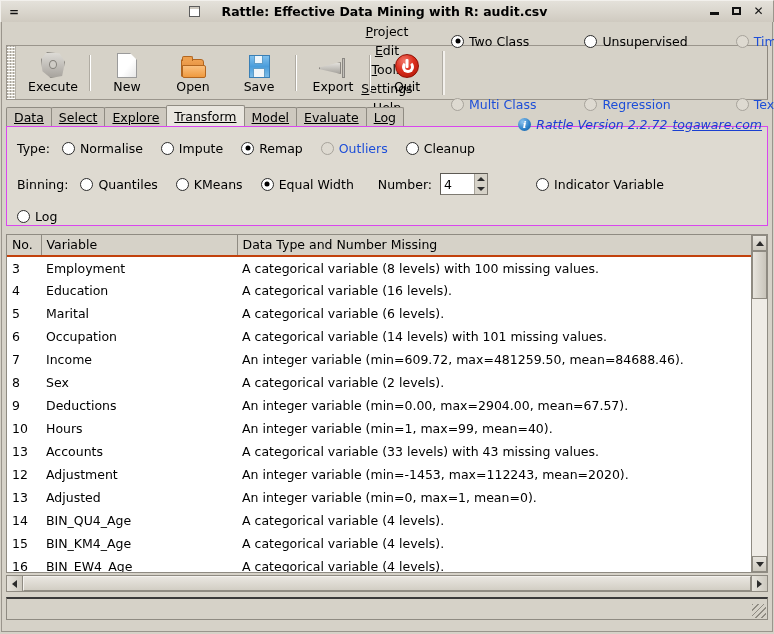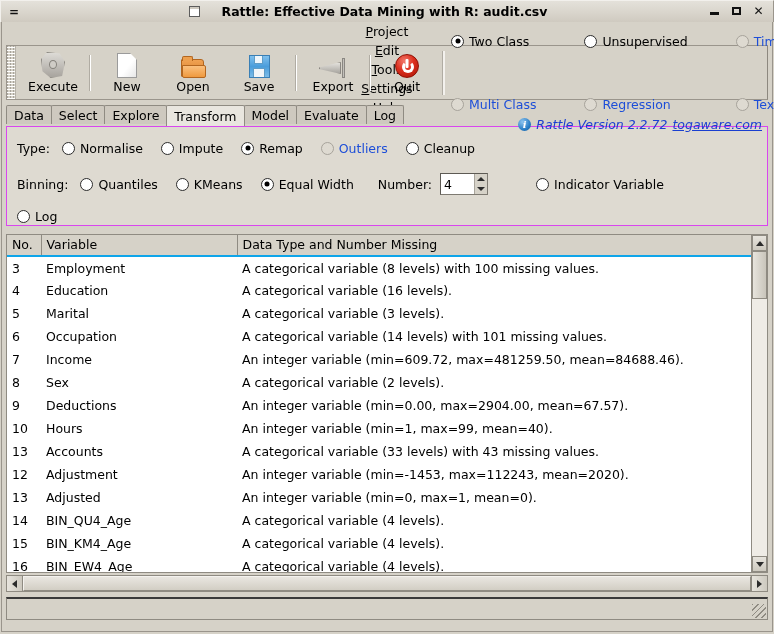--- a/index.html
+++ b/index.html
@@ -403,23 +403,24 @@
   }
   .rb .t { font-size: 12.5px; color: #000; }
   .rb.disabled .dot { border-color: #a7a39b; background: #dedad1; }
   .rb.disabled .t { color: #1d4ed8; }
 
   
   .tabbar {
     margin: 5px 4px 0 4px;
     height: 21px;
     display: flex;
-    align-items: flex-start;
+    align-items: flex-end;
     position: relative;
     z-index: 2;
+    text-decoration: underline;
   }
   .tab {
     height: 19px;
     padding: 0 7px;
     background: #cec9bf;
     border: 1px solid #8f8b82;
     border-bottom: none;
     border-radius: 2px 2px 0 0;
     font-size: 12.5px;
     line-height: 19px;
@@ -527,21 +528,21 @@
     position: relative;
   }
   table.grid {
     border-collapse: collapse;
     width: 100%;
     table-layout: fixed;
   }
   table.grid thead th {
     background: #d6d2c8;
     border-right: 1px solid #8f8b82;
-    border-bottom: 2px solid #0ea5e9;
+    border-bottom: 2px solid #c2410c;
     font-weight: normal;
     font-size: 12.5px;
     text-align: left;
     padding: 2px 5px 3px 5px;
     height: 19px;
     box-sizing: border-box;
     color: #000;
     cursor: default;
   }
   table.grid thead th:last-child { border-right: none; }
@@ -883,21 +884,21 @@
               <td>A categorical variable (8 levels) with 100 missing values.</td>
             </tr>
             <tr>
               <td class="c-no">4</td>
               <td class="c-var">Education</td>
               <td>A categorical variable (16 levels).</td>
             </tr>
             <tr>
               <td class="c-no">5</td>
               <td class="c-var">Marital</td>
-              <td>A categorical variable (3 levels).</td>
+              <td>A categorical variable (6 levels).</td>
             </tr>
             <tr>
               <td class="c-no">6</td>
               <td class="c-var">Occupation</td>
               <td>A categorical variable (14 levels) with 101 missing values.</td>
             </tr>
             <tr>
               <td class="c-no">7</td>
               <td class="c-var">Income</td>
               <td>An integer variable (min=609.72, max=481259.50, mean=84688.46).</td>

